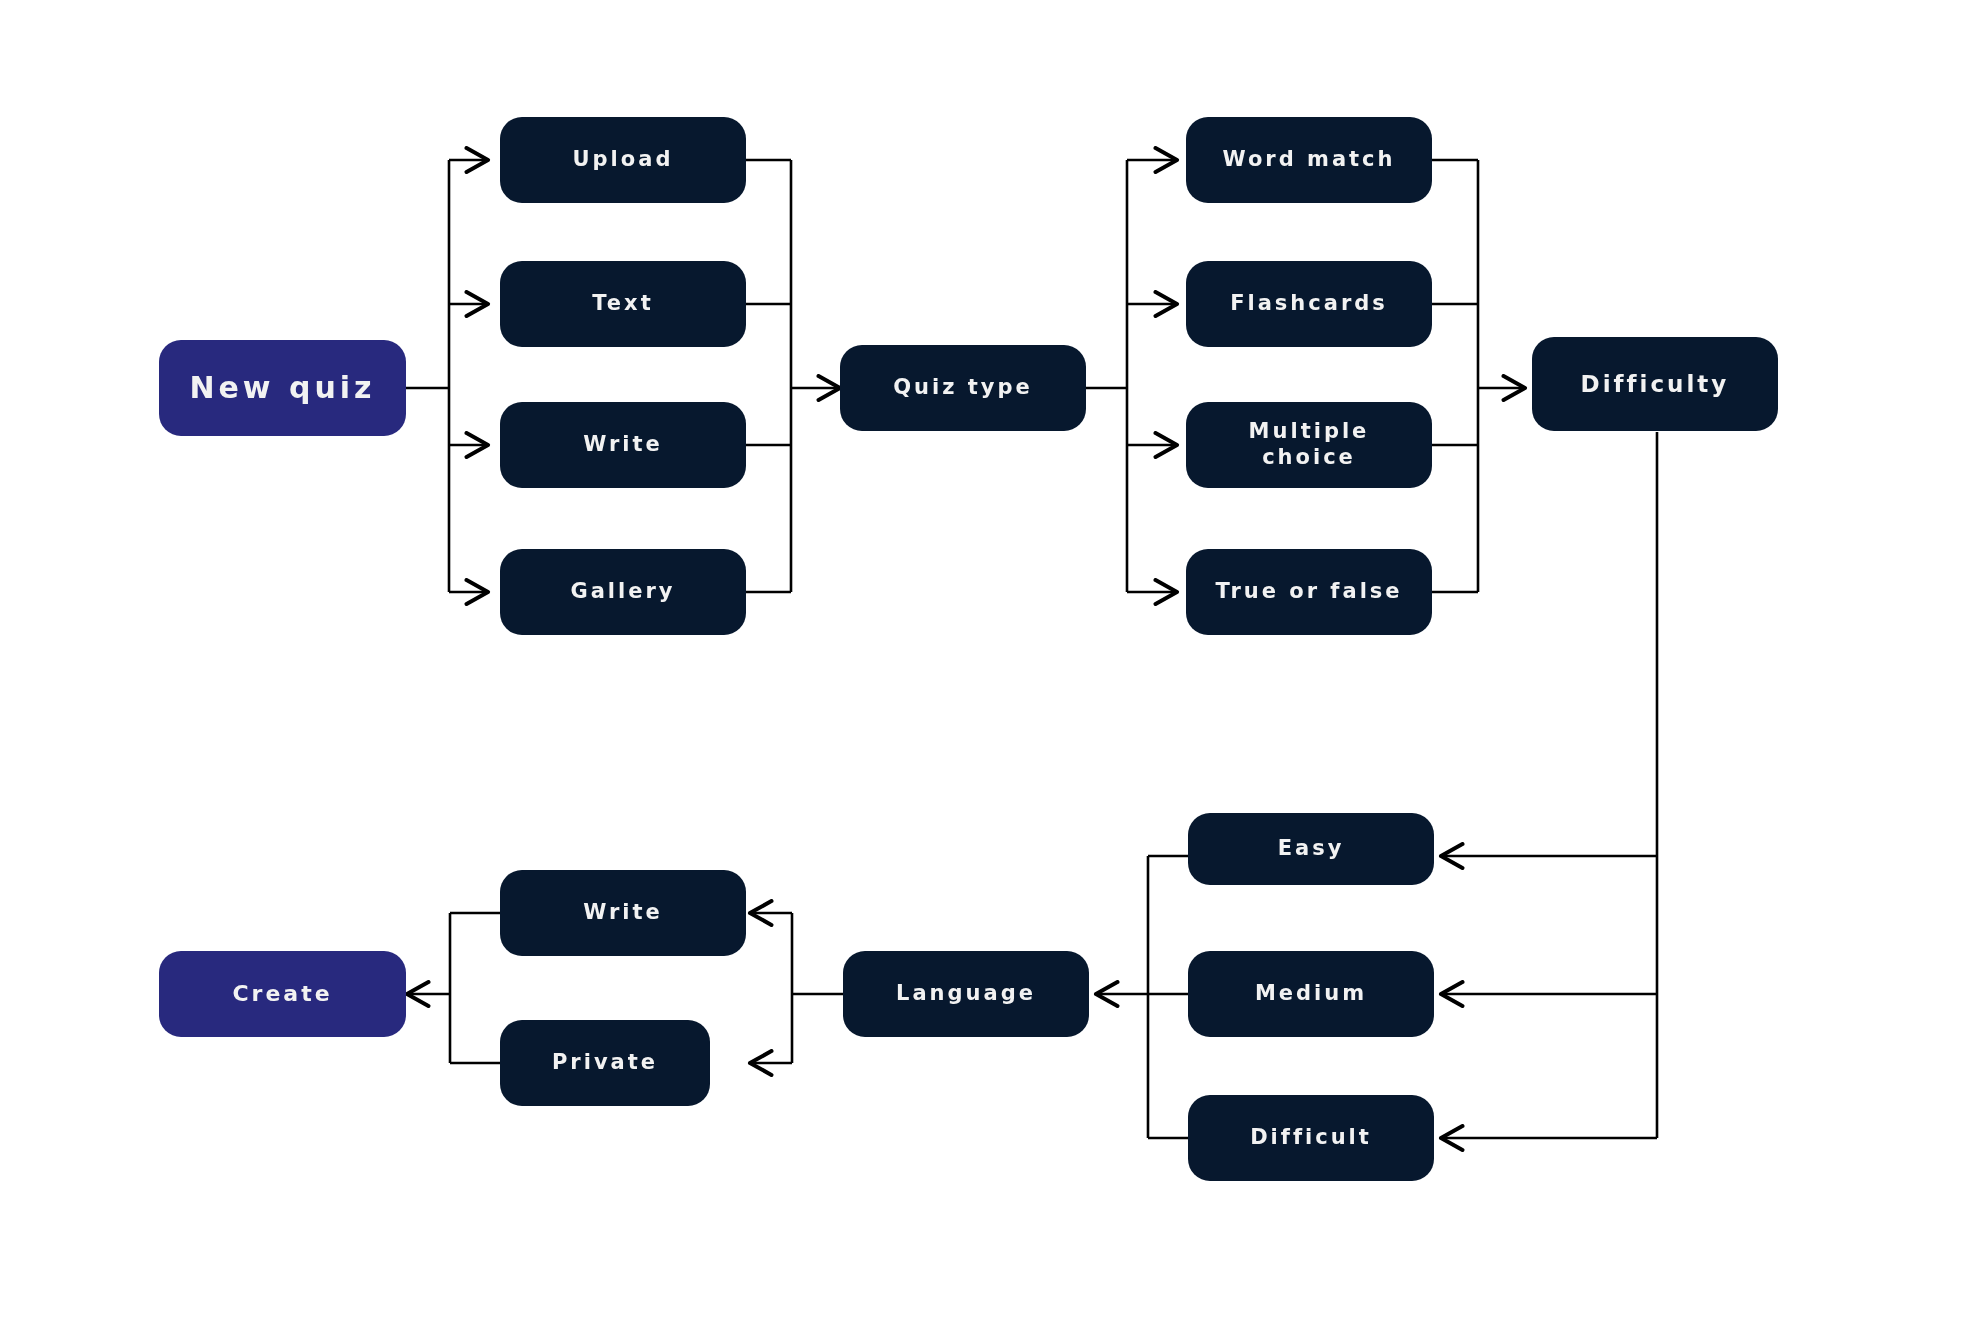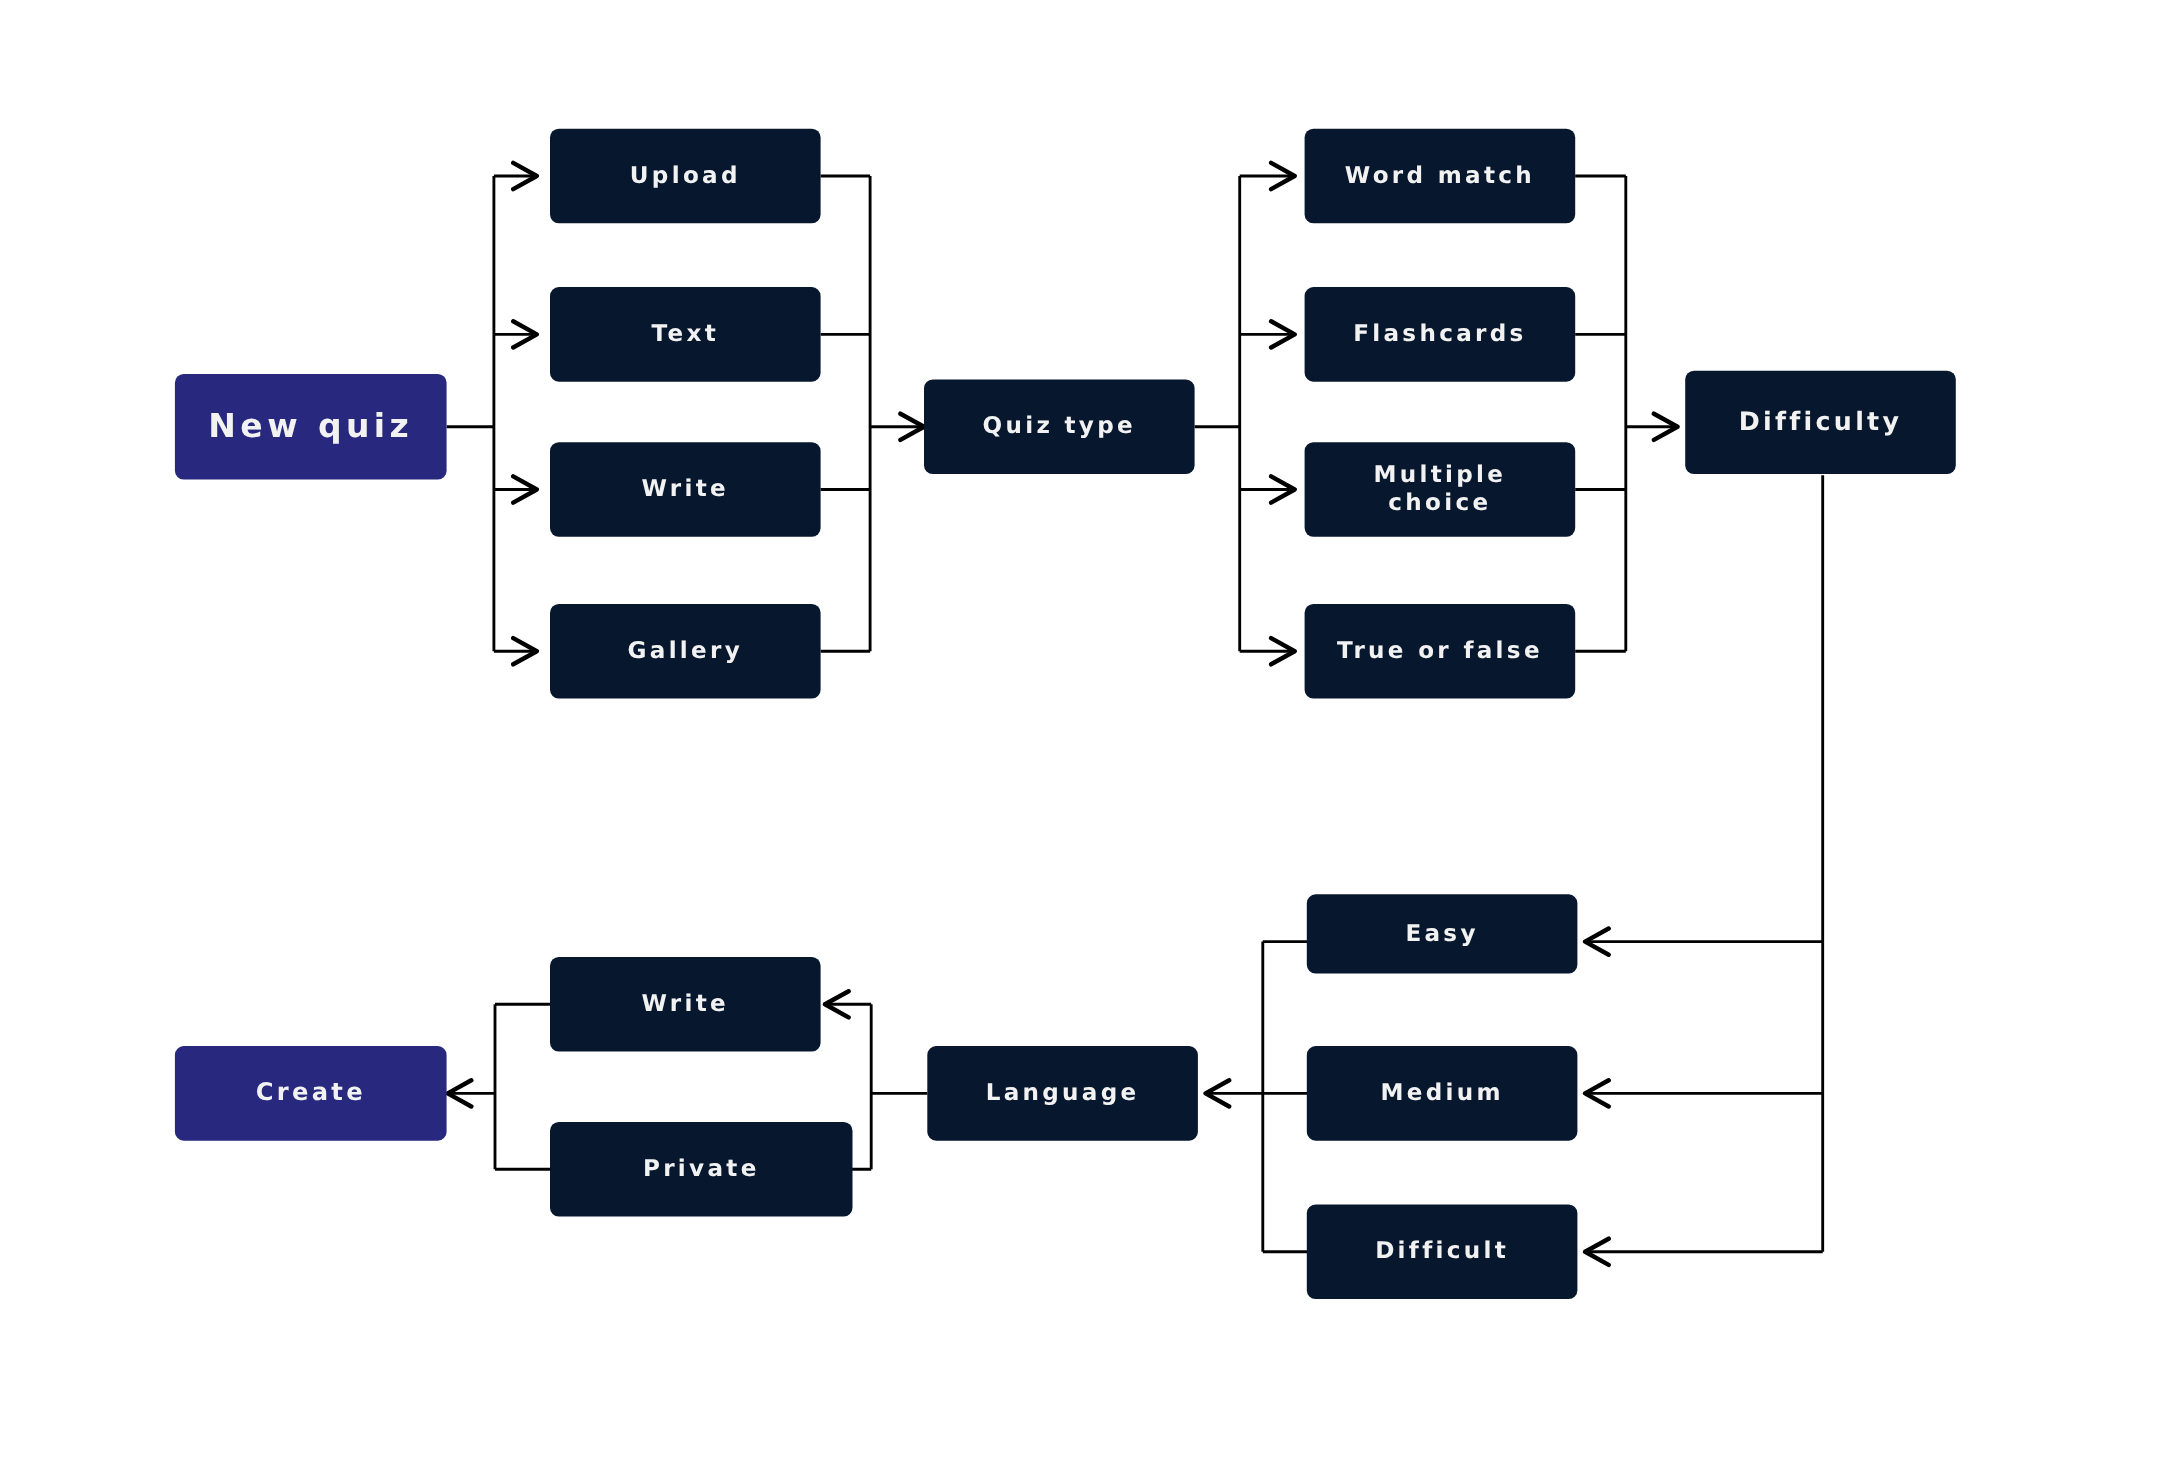--- a/index.html
+++ b/index.html
@@ -25,21 +25,21 @@
     height: 1340px;
     pointer-events: none;
   }
   .node {
     position: absolute;
     box-sizing: border-box;
     display: flex;
     align-items: center;
     justify-content: center;
     text-align: center;
-    border-radius: 8px;
+    border-radius: 22px;
     background: #07182e;
     color: #f2f2f2;
     font-family: "DejaVu Sans", sans-serif;
     font-weight: bold;
     letter-spacing: 3px;
     line-height: 1.22;
     padding: 4px 8px;
     user-select: none;
   }
   .node.terminal {
@@ -173,21 +173,21 @@
   </div>
 
   <div class="node" style="left:843px; top:951px; width:246px; height:86px; font-size:21px;align-items:center;">
     <span class="lbl">Language</span>
   </div>
 
   <div class="node" style="left:500px; top:870px; width:246px; height:86px; font-size:21px;">
     <span class="lbl">Write</span>
   </div>
 
-  <div class="node" style="left:500px; top:1020px; width:275px; height:86px; font-size:21px;">
+  <div class="node" style="left:500px; top:1020px; width:210px; height:86px; font-size:21px;">
     <span class="lbl">Private</span>
   </div>
 
   <div class="node terminal" style="left:159px; top:951px; width:247px; height:86px; font-size:22px;">
     <span class="lbl">Create</span>
   </div>
 
 </div>
 
 </body></html>

